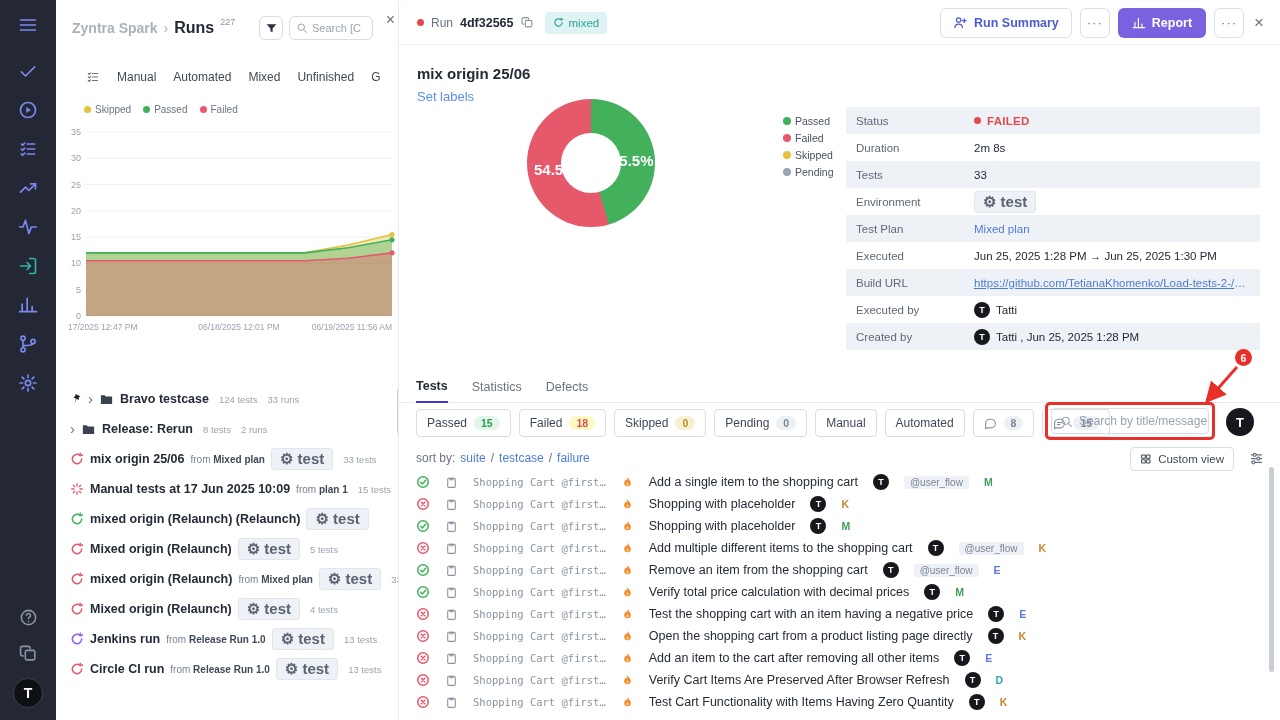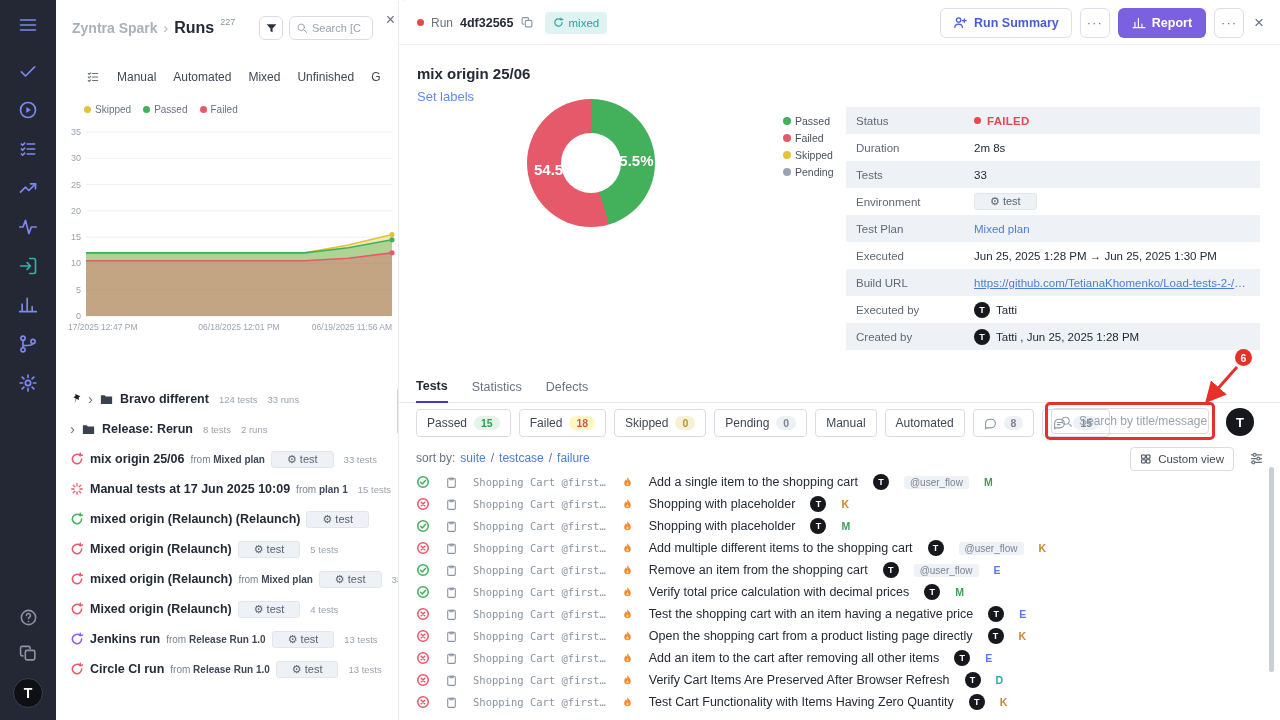--- a/index.html
+++ b/index.html
@@ -36,21 +36,21 @@
   .tree-row { display:flex; align-items:center; height:30px; gap:6px; padding:0 6px 0 14px; white-space:nowrap; overflow:hidden; cursor:pointer; }
   .tree-row .pin { color:#1a1f29; display:flex; transform:rotate(-20deg); }
   .tree-row .chev { color:#6a7380; font-size:15px; margin-top:-2px; }
   .tree-row .fold { display:flex; }
   .tname { font-weight:700; color:#242b37; font-size:12.5px; }
   .run .tname { font-weight:600; }
   .tmeta { font-size:9.5px; color:#9aa3af; margin-left:4px; }
   .tfrom { font-size:10px; color:#7a8494; }
   .tfrom b { color:#3f4857; }
   .ricon { display:flex; flex-shrink:0; }
-  .chip-test { font-size:11px; color:#5a6472; background:#eef1f5; border:1px solid #e2e6ec; border-radius:3px; padding:1px 15px; white-space:nowrap; }
+  .chip-test { font-size:15px; color:#5a6472; background:#eef1f5; border:1px solid #e2e6ec; border-radius:3px; padding:1px 8px; white-space:nowrap;font-weight:bold; }
   .lp-scroll { position:absolute; right:1px; top:388px; width:5px; height:46px; background:#cdd2d9; border-radius:3px; }
 
   
   .main { position:absolute; left:398px; top:1px; width:882px; height:720px; background:#fff; border-left:1px solid #e8ecf0; }
   .m-topbar { height:44px; border-bottom:1px solid #eef1f4; display:flex; align-items:center; gap:7px; padding:0 14px 0 18px; }
   .m-dot { width:7px; height:7px; border-radius:50%; background:#e5484d; }
   .m-runlabel { font-size:12px; color:#6a7380; }
   .m-runid { font-size:12.5px; font-weight:700; color:#242b37; }
   .m-copy { color:#8a94a2; display:flex; cursor:pointer; }
   .m-badge { display:flex; align-items:center; gap:5px; background:#def3f2; color:#2aa39a; border-radius:4px; height:22px; padding:0 8px; font-size:11.5px; margin-left:4px; }
@@ -268,21 +268,21 @@
           <svg width="12" height="12" viewBox="0 0 24 24">
             <path fill="#1a1f29" d="M14 2l8 8-4 1-1 5-4-4-7 8 6-9-4-4 5-1z"></path>
           </svg>
         </span>
         <span class="chev">›</span>
         <span class="fold">
           <svg width="15" height="15" viewBox="0 0 24 24">
             <path fill="#3a4250" d="M3 5h6l2 2h10v12H3z"></path>
           </svg>
         </span>
-        <span class="tname">Bravo different</span>
+        <span class="tname">Bravo testcase</span>
         <span class="tmeta">124 tests</span>
         <span class="tmeta">33 runs</span>
       </div>
       <div class="tree-row">
         <span class="chev">›</span>
         <span class="fold">
           <svg width="15" height="15" viewBox="0 0 24 24">
             <path fill="#3a4250" d="M3 5h6l2 2h10v12H3z"></path>
           </svg>
         </span>

